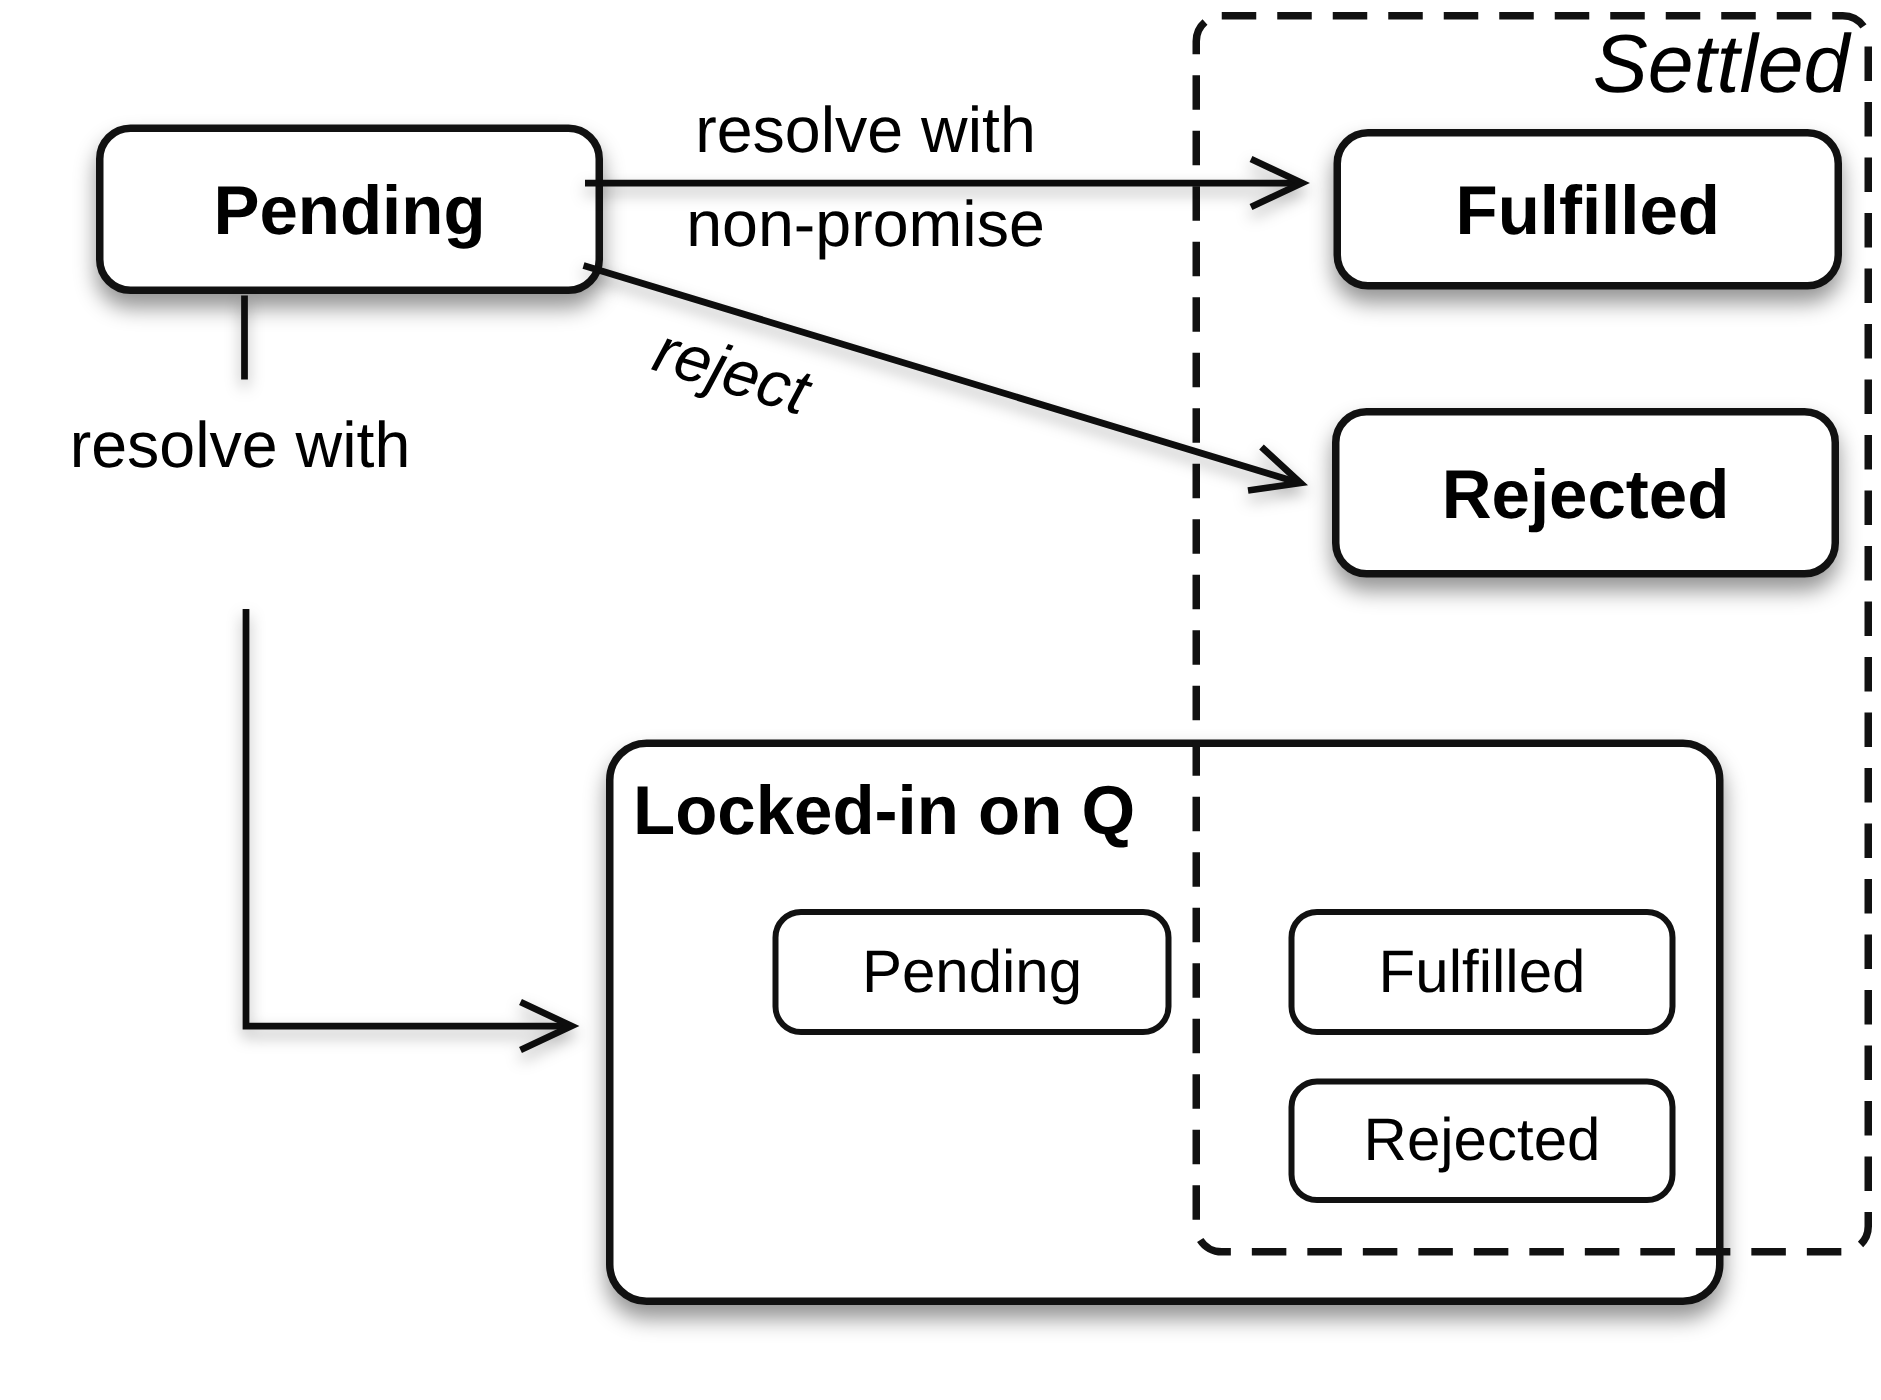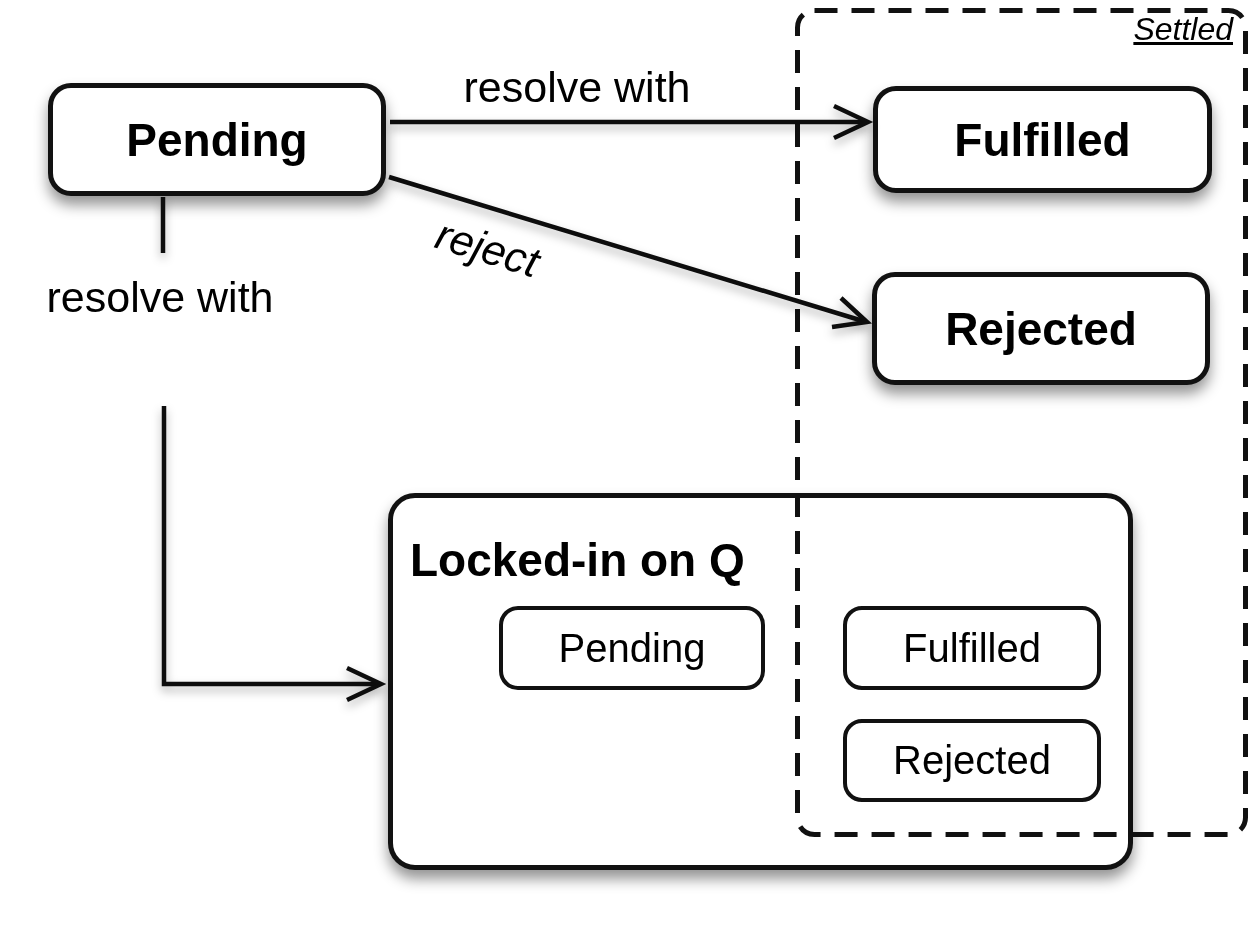--- a/index.html
+++ b/index.html
@@ -14,20 +14,21 @@
   .box{
     position:absolute;
     background:#ffffff;
     border:5px solid #111;
     border-radius:23px;
     box-shadow:0 9px 14px rgba(0,0,0,0.42);
     display:flex;align-items:center;justify-content:center;
     font-weight:bold;font-size:46px;
     box-sizing:border-box;
     z-index:2;
+    margin-left:16px;
   }
   .box.small{
     border-width:4px;
     border-radius:19px;
     box-shadow:none;
     font-weight:normal;font-size:40px;
     z-index:3;
   }
   svg.overlay{
     position:absolute;left:0;top:0;
@@ -38,21 +39,21 @@
   .lbl{
     position:absolute;
     font-size:43px;line-height:1.1;
     text-align:center;
     white-space:nowrap;
     z-index:5;
   }
   .lbl.italic{font-style:italic;}
   .lbl.bold{font-weight:bold;font-size:46px;}
   #lbl-reject{transform:rotate(17deg);}
-  #lbl-settled{text-align:right;font-size:32px;text-decoration:underline;}
+  #lbl-settled{text-align:right;font-size:55px;}
   #lbl-locked{text-align:left;z-index:5;}
 </style>
 </head>
 <body>
 
 <div id="canvas">
 
   <div class="box" style="left:48px;top:83px;width:338px;height:113px;">
     <span>Pending</span>
   </div>
@@ -60,21 +61,21 @@
   <div class="box" style="left:873px;top:86px;width:339px;height:107px;">
     <span>Fulfilled</span>
   </div>
 
   <div class="box" style="left:872px;top:272px;width:338px;height:113px;">
     <span>Rejected</span>
   </div>
 
   <div class="box" style="left:388px;top:493px;width:745px;height:377px;border-radius:27px;"></div>
 
-  <div class="lbl bold" id="lbl-locked" style="left:410px;top:515px;margin-top:20px;">Locked-in on Q</div>
+  <div class="lbl bold" id="lbl-locked" style="left:422px;top:515px;">Locked-in on Q</div>
 
   <div class="box small" style="left:499px;top:606px;width:266px;height:84px;">
     <span>Pending</span>
   </div>
 
   <div class="box small" style="left:843px;top:606px;width:258px;height:84px;">
     <span>Fulfilled</span>
   </div>
 
   <div class="box small" style="left:843px;top:719px;width:258px;height:83px;">
@@ -99,20 +100,21 @@
 
       <g>
         <line x1="163" y1="197" x2="163" y2="253"></line>
         <polyline points="164,406 164,684 379,684"></polyline>
         <polyline points="347,668 381,684 347,700"></polyline>
       </g>
     </g>
   </svg>
 
   <div class="lbl" style="left:402px;top:64px;width:350px;">resolve with</div>
+  <div class="lbl" style="left:402px;top:127px;width:350px;">non-promise</div>
 
   <div class="lbl italic" id="lbl-reject" style="left:390px;top:225px;width:195px;">reject</div>
 
   <div class="lbl" style="left:10px;top:274px;width:300px;">resolve with</div>
 
   <div class="lbl italic" id="lbl-settled" style="left:1000px;top:12px;width:233px;">Settled</div>
 
 </div>
 
 </body></html>

